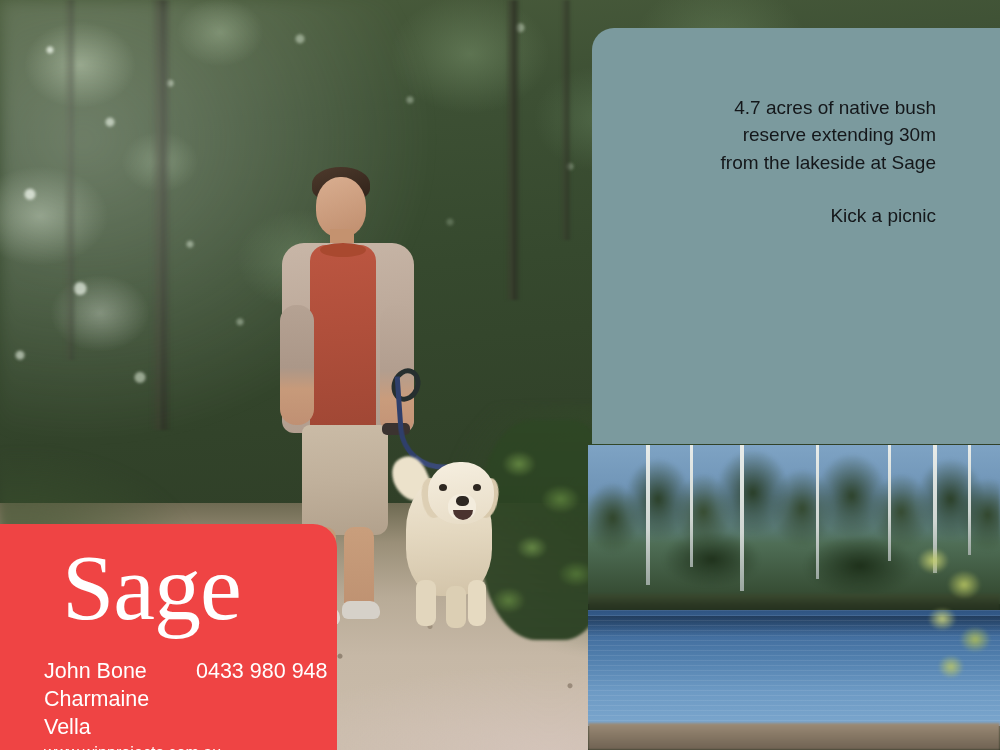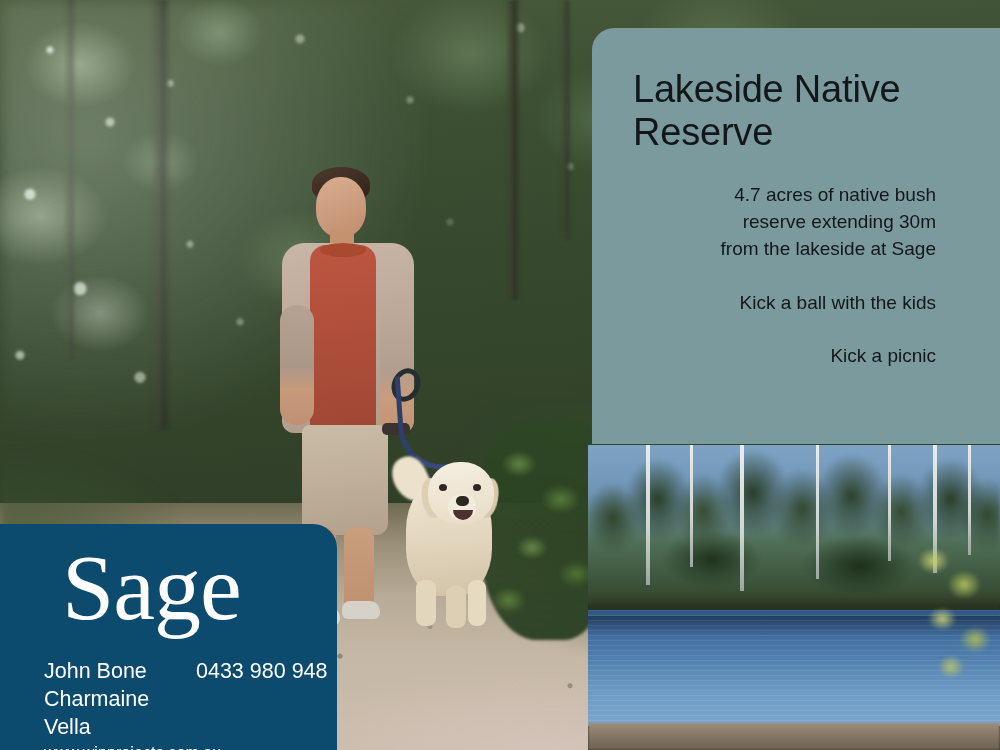--- a/index.html
+++ b/index.html
@@ -232,21 +232,21 @@
   .info-list { margin-top:26px; padding-left:43px; }
   .info-para {
     font-size:19px; line-height:1.44; color:#14171a; font-weight:400;
     margin-bottom:26px; max-width:260px; white-space:pre-line;text-align:right;
   }
   .info-para:last-child { margin-bottom:0; }
 
   
   .logo-panel {
     position:absolute; left:0; top:524px; width:337px; height:226px;
-    background:#0c4a6e;
+    background:#ef4444;
     border-radius:0 24px 0 0;
     padding:16px 0 0 0;
   }
   .logo-wrap { position:relative; height:112px; }
   .logo-sage {
     position:absolute; left:62px; top:0;
     font-family:"Liberation Serif", serif;
     font-size:94px; line-height:1; color:#ffffff; font-weight:400;
     letter-spacing:-1px;
   }
@@ -329,26 +329,24 @@
     <div class="gum g7"></div>
     <div class="lake-bank"></div>
     <div class="lake-water"></div>
     <div class="water-dark"></div>
     <div class="water-ripple"></div>
     <div class="lake-shrub"></div>
     <div class="lake-sand"></div>
   </div>
 
   <div class="info-panel">
-    <h1 class="info-title">Lakeside Native Reserve</h1>
     <div class="info-list">
       <p class="info-para">4.7 acres of native bush
 reserve extending 30m
 from the lakeside at Sage</p>
-      <p class="info-para">Kick a ball with the kids</p>
       <p class="info-para">Kick a picnic</p>
     </div>
   </div>
 
   <div class="logo-panel">
     <div class="logo-wrap">
       <div class="logo-sage">Sage</div>
     </div>
     <div class="contact-block">
       <div class="contact-row">

